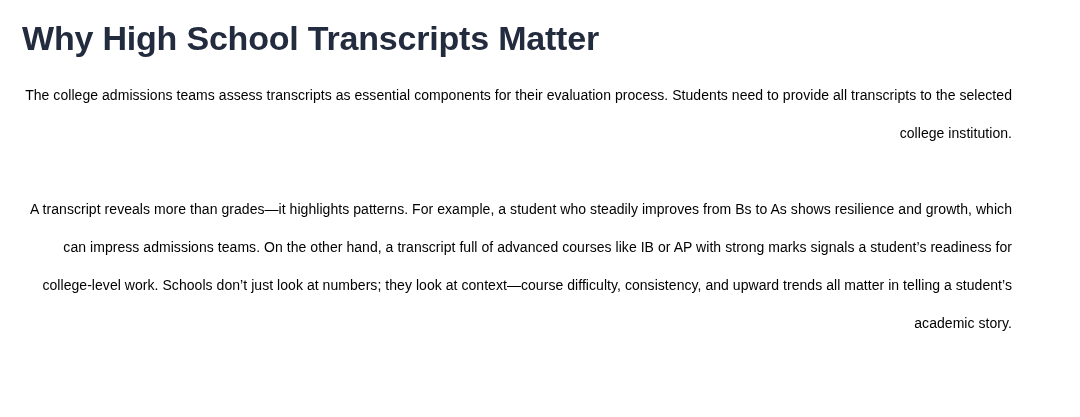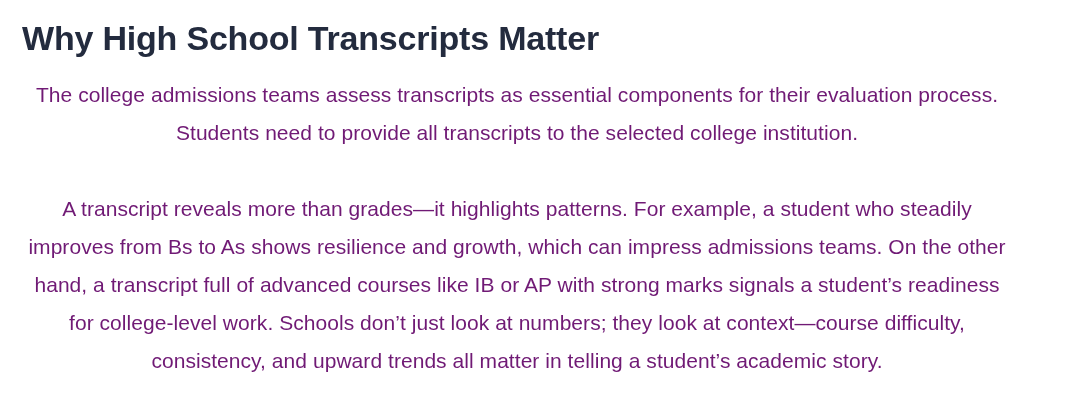--- a/index.html
+++ b/index.html
@@ -39,26 +39,26 @@
 
   .article-body {
     margin: 0;
     padding-top: 16px;
     width: 990px;
   }
 
   .article-paragraph {
     margin: 0 0 38px 0;
     font-family: "Liberation Sans", "DejaVu Sans", sans-serif;
-    font-size: 21px;
+    font-size: 14px;
     line-height: 38px;
     font-weight: 400;
     letter-spacing: 0.05px;
-    color: #701a75;
-    text-align: center;
+    color: #000000;
+    text-align: right;
   }
 
   .article-paragraph:last-child {
     margin-bottom: 4px;
   }
 </style>
 </head>
 <body>
 
 <article class="article">

